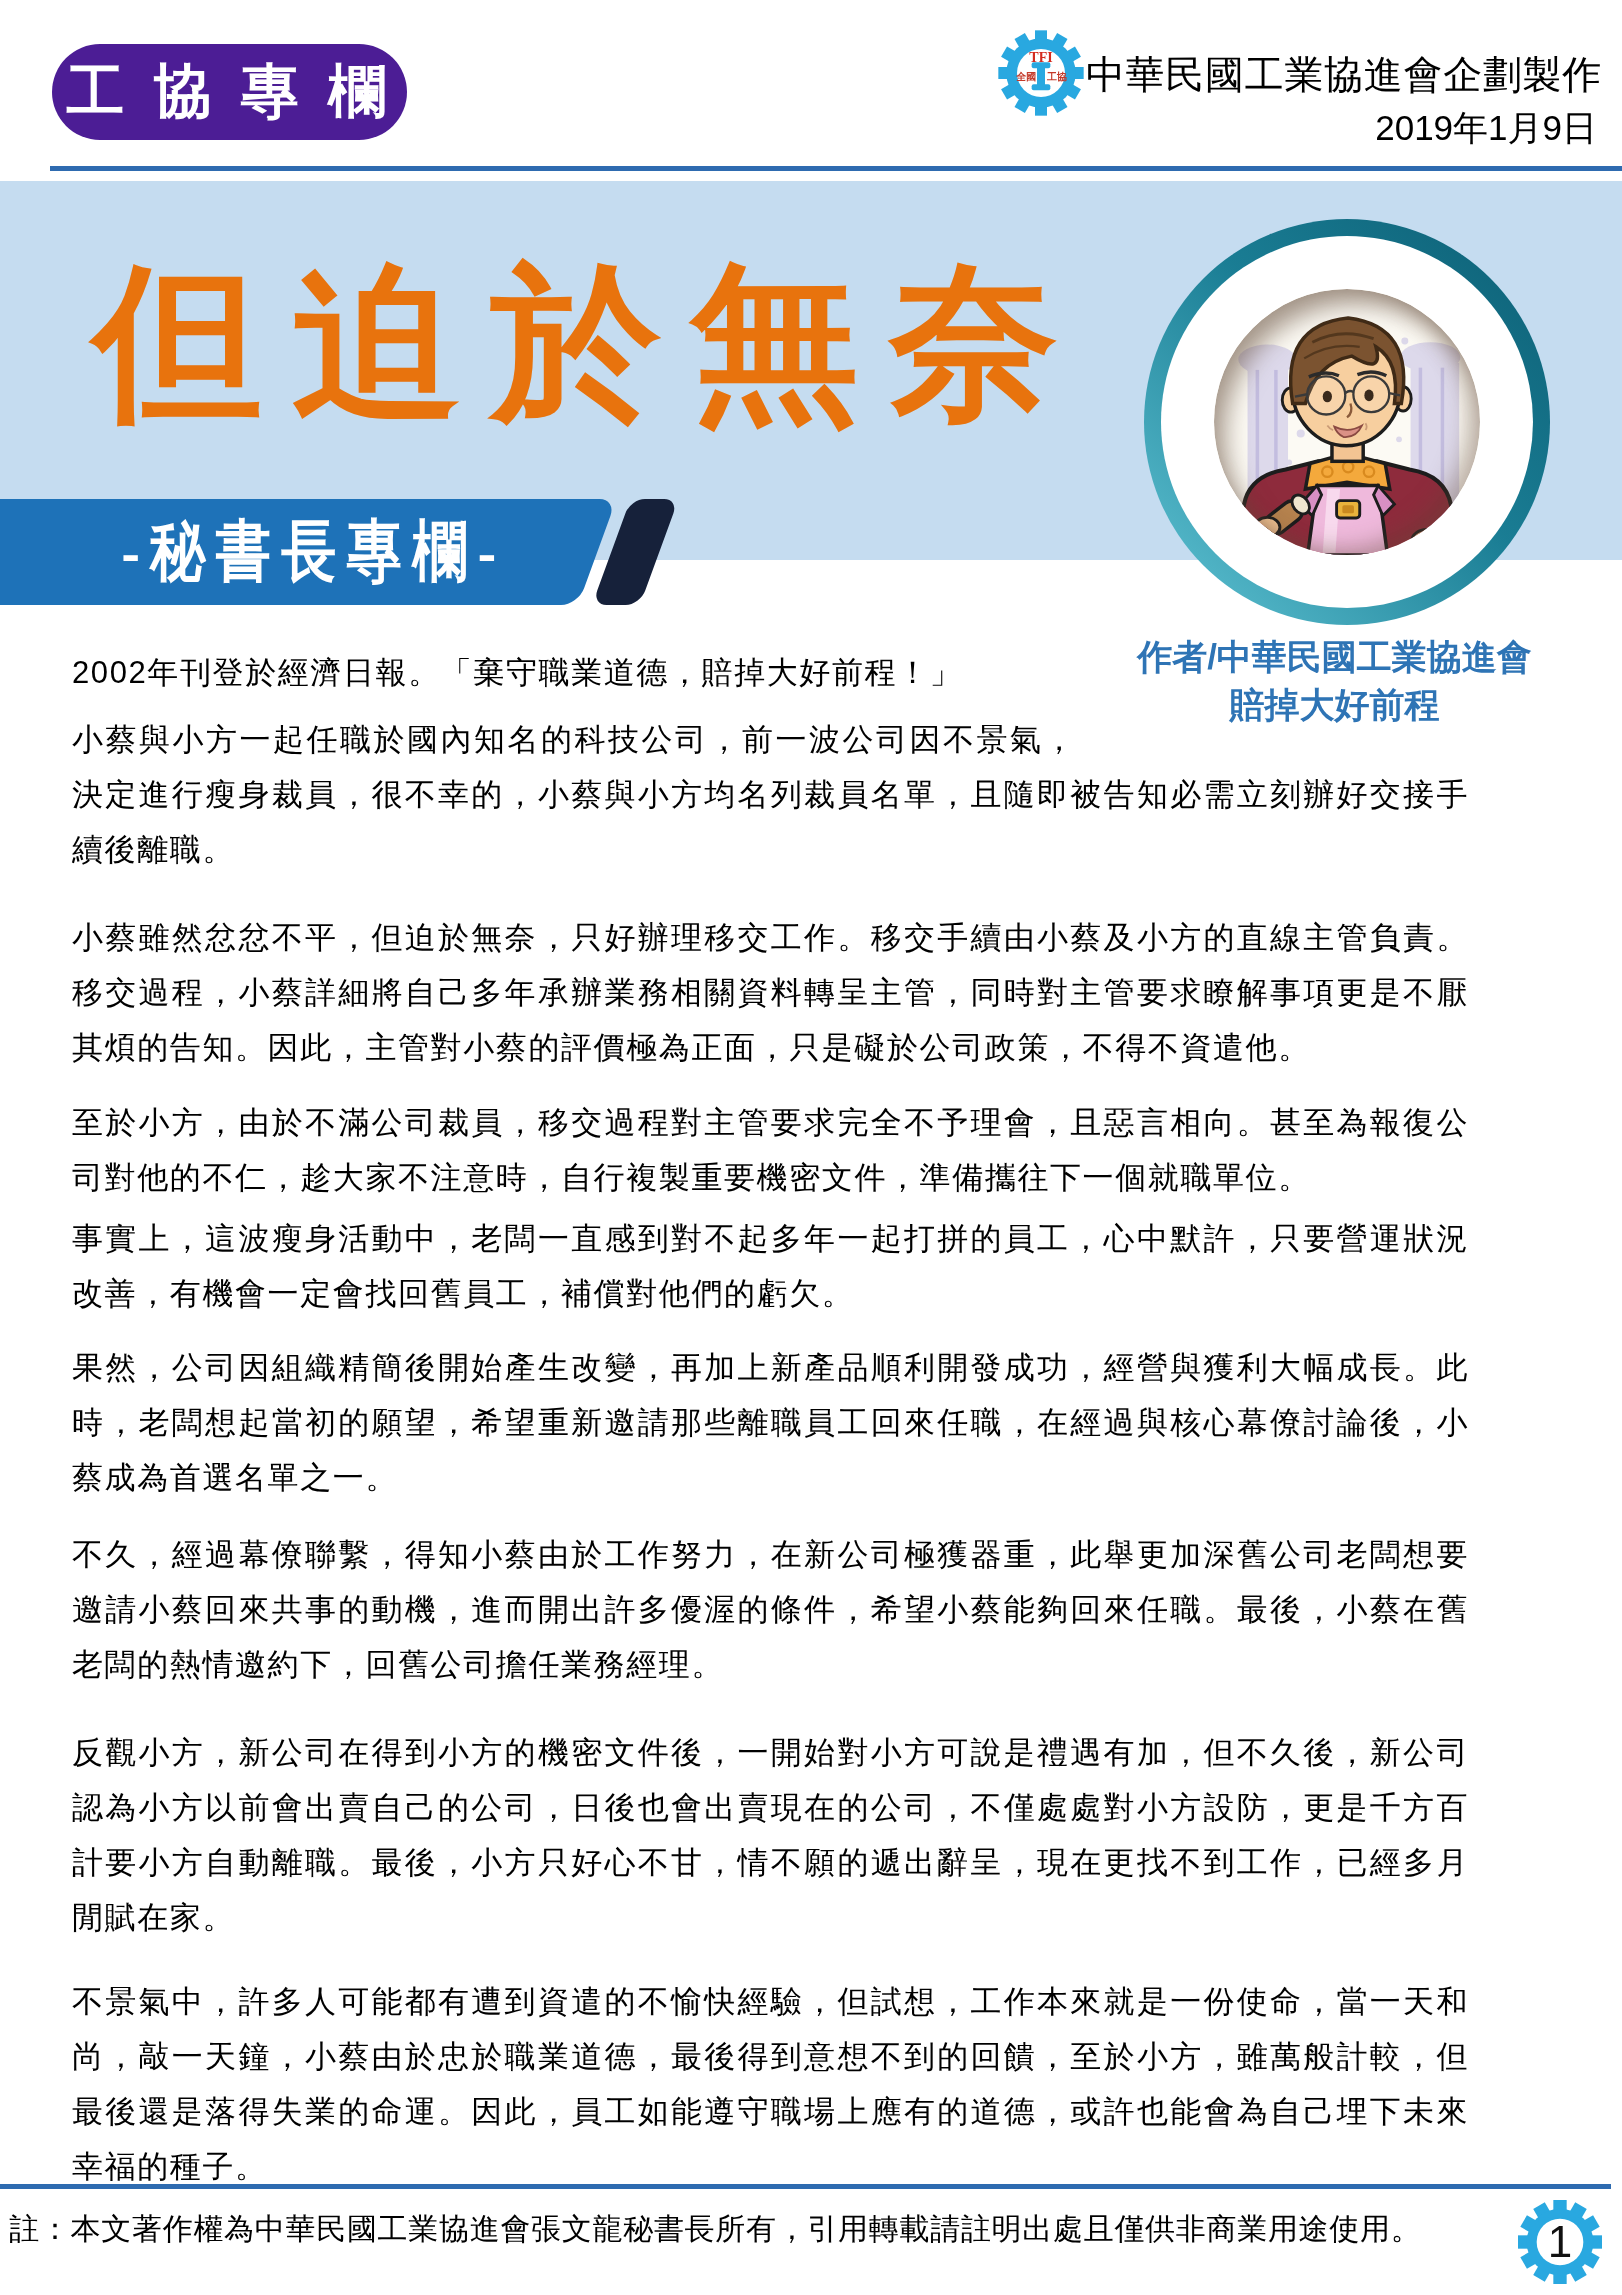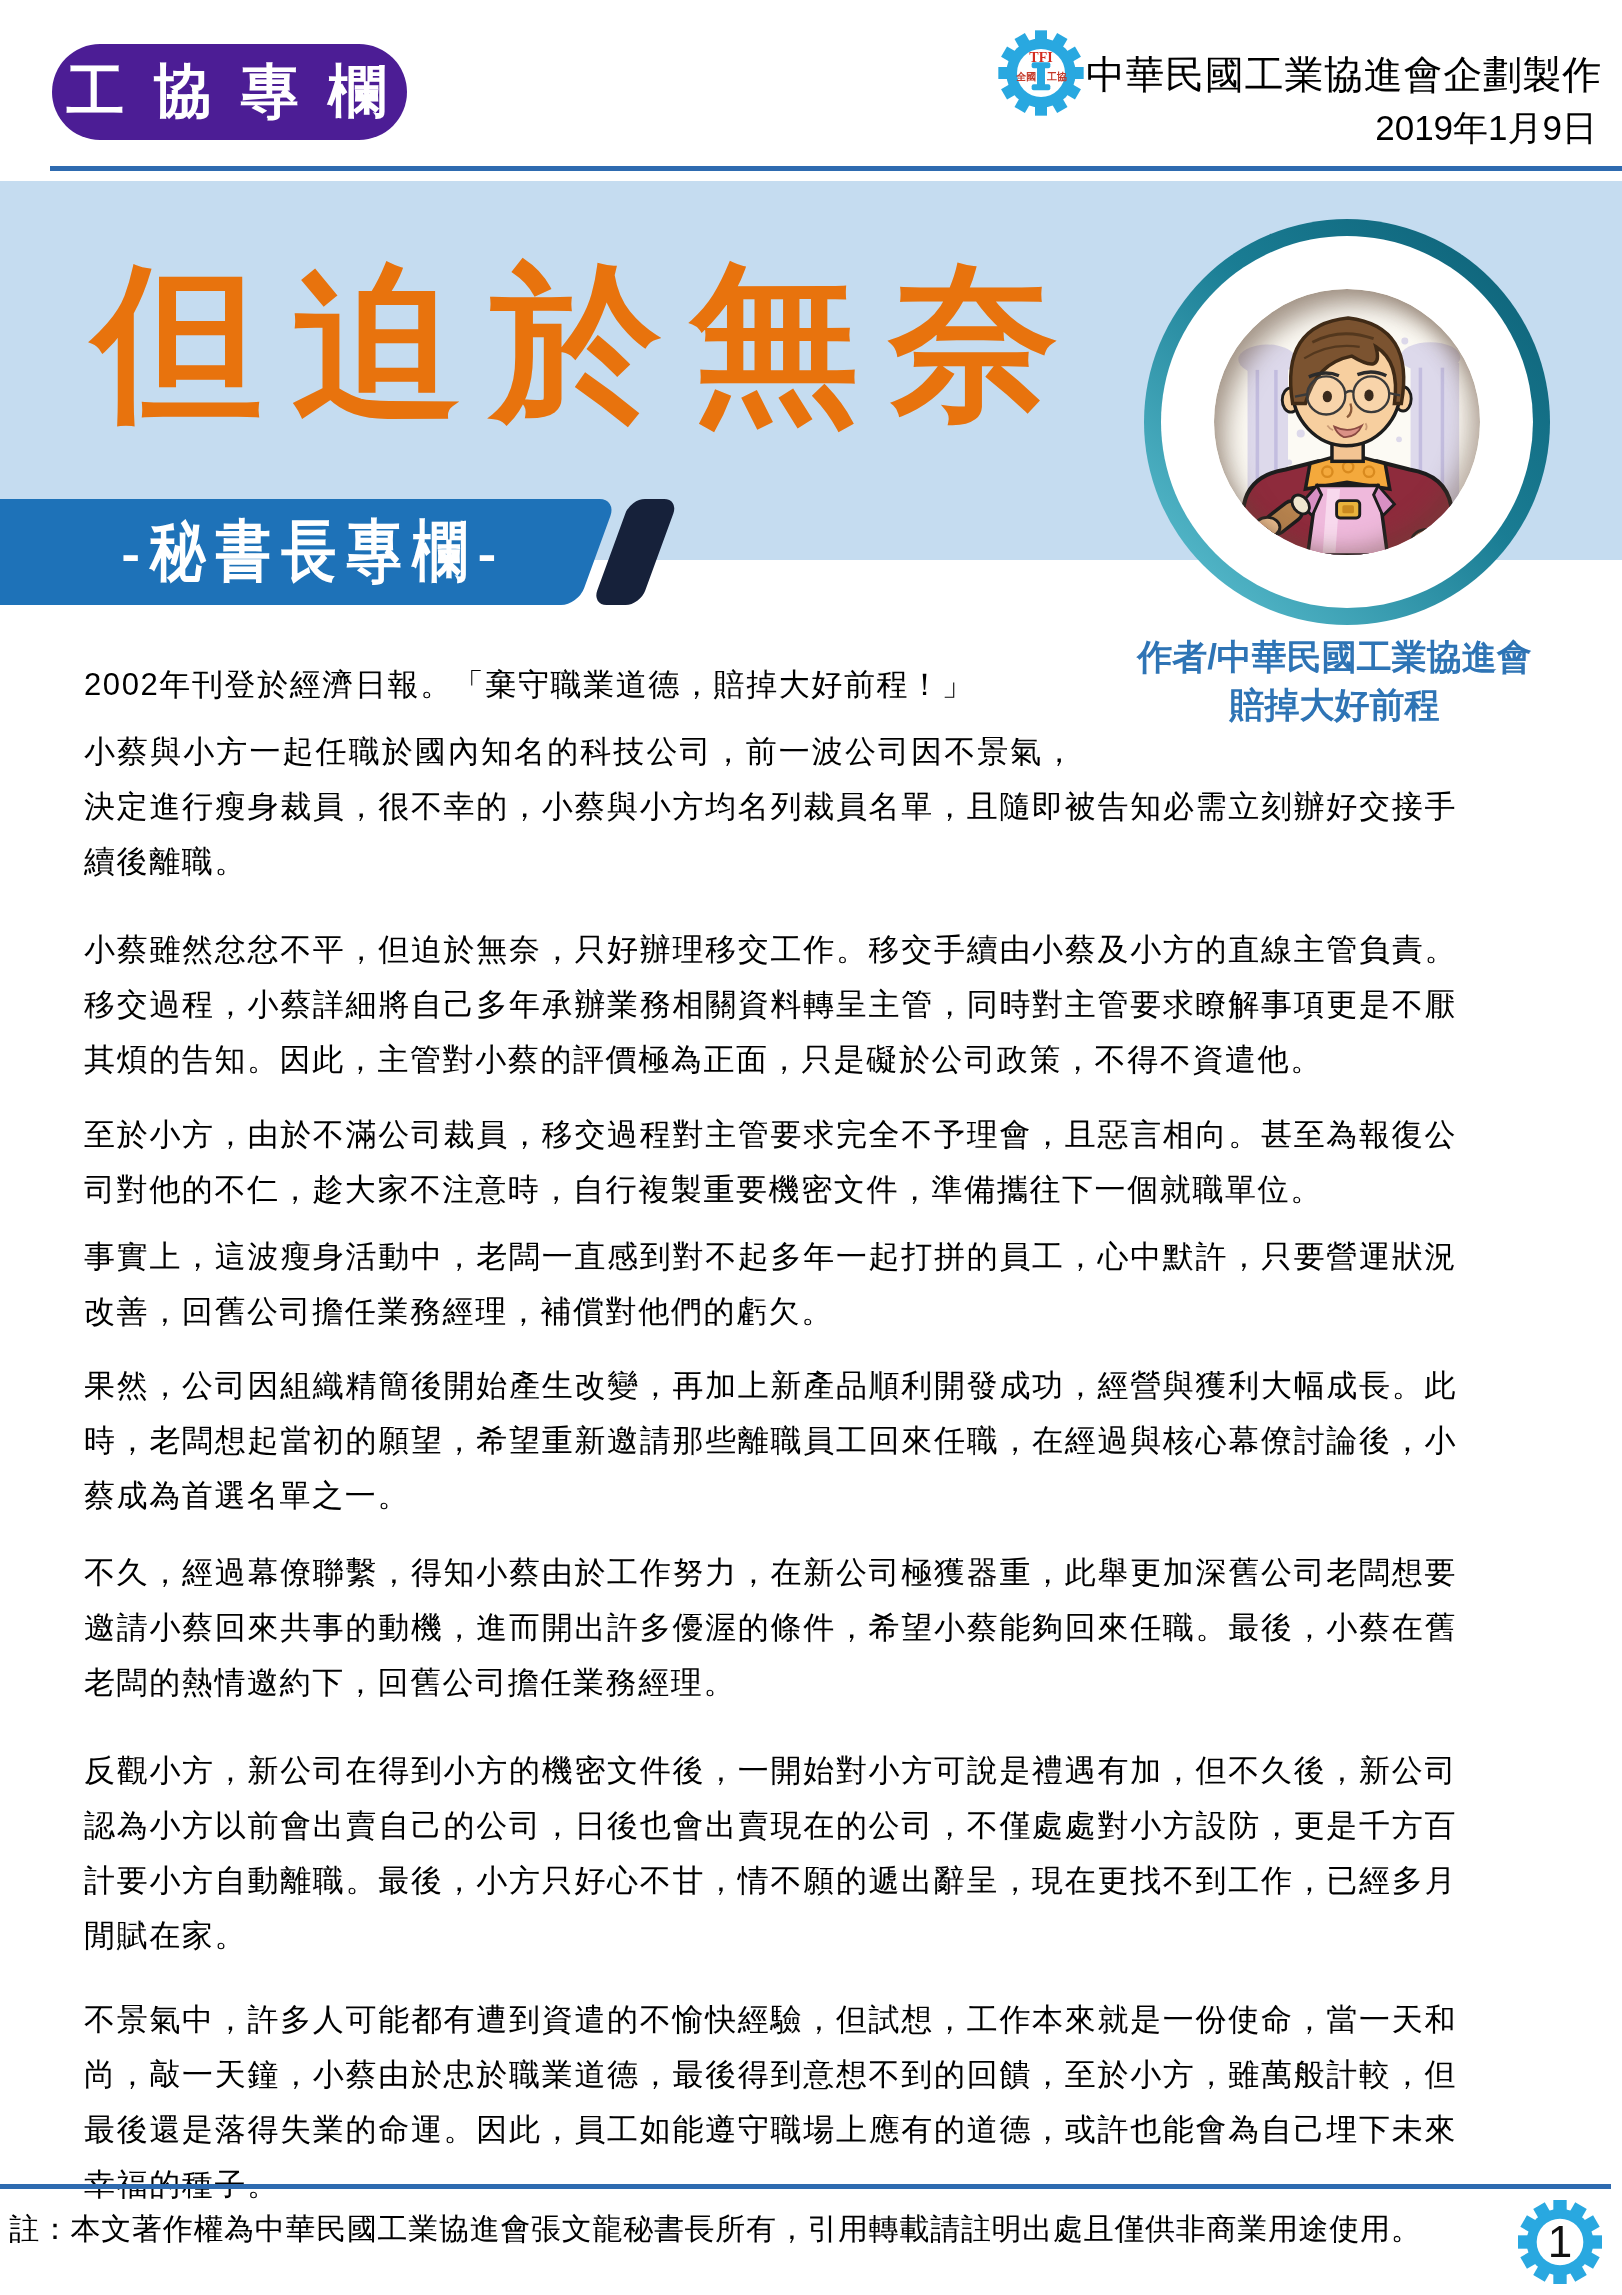--- a/index.html
+++ b/index.html
@@ -40,21 +40,21 @@
   .portrait-art::after{content:"";position:absolute;inset:0;border-radius:50%;
       box-shadow:inset 10.5px 14.4px 25px rgba(96,72,55,.55), inset -13px -6.5px 21px rgba(96,72,55,.35);}
 
   .author{position:absolute;left:1112px;top:633px;width:445px;text-align:center;color:#2E74B5;
           font-family:Liberation Sans, sans-serif;font-weight:600;}
   .author div{font-size:35px;line-height:48px;white-space:nowrap;}
 
   
   .article{position:absolute;left:72px;top:645px;width:1397px;color:#000;
            font-size:31px;line-height:55px;letter-spacing:1.6px;text-align:justify;}
-  .article p{margin:12px;}
+  .article p{margin:0;}
   .caption-spacer{float:right;width:393px;height:98px;}
   .mt18{margin-top:11.8px!important;} .mt51{margin-top:33px!important;font-family:Liberation Serif, serif;} .mt31{margin-top:20px!important;}
   .mt9{margin-top:5.9px!important;}  .mt29{margin-top:19px!important;} .mt34{margin-top:22px!important;}
   .mt50{margin-top:33px!important;} .mt44{margin-top:29px!important;}
 
   
   .footer-line{position:absolute;left:0;top:2184px;width:1611px;height:5.2px;background:#2E6BB0;}
   .footer-note{position:absolute;left:9.2px;top:2209px;font-size:30px;color:#000;
                letter-spacing:0.7px;white-space:nowrap;}
   .page-gear{position:absolute;left:1518px;top:2200px;width:84px;height:84px;}
@@ -207,21 +207,21 @@
     <div>作者/中華民國工業協進會</div>
     <div>賠掉大好前程</div>
   </div>
 
   <div class="article">
     <div class="caption-spacer"></div>
     <p>2002年刊登於經濟日報。「棄守職業道德，賠掉大好前程！」</p>
     <p class="mt18">小蔡與小方一起任職於國內知名的科技公司，前一波公司因不景氣，決定進行瘦身裁員，很不幸的，小蔡與小方均名列裁員名單，且隨即被告知必需立刻辦好交接手續後離職。</p>
     <p class="mt51">小蔡雖然忿忿不平，但迫於無奈，只好辦理移交工作。移交手續由小蔡及小方的直線主管負責。移交過程，小蔡詳細將自己多年承辦業務相關資料轉呈主管，同時對主管要求瞭解事項更是不厭其煩的告知。因此，主管對小蔡的評價極為正面，只是礙於公司政策，不得不資遣他。</p>
     <p class="mt31">至於小方，由於不滿公司裁員，移交過程對主管要求完全不予理會，且惡言相向。甚至為報復公司對他的不仁，趁大家不注意時，自行複製重要機密文件，準備攜往下一個就職單位。</p>
-    <p class="mt9">事實上，這波瘦身活動中，老闆一直感到對不起多年一起打拼的員工，心中默許，只要營運狀況改善，回舊公司擔任業務經理，補償對他們的虧欠。</p>
+    <p class="mt9">事實上，這波瘦身活動中，老闆一直感到對不起多年一起打拼的員工，心中默許，只要營運狀況改善，有機會一定會找回舊員工，補償對他們的虧欠。</p>
     <p class="mt29">果然，公司因組織精簡後開始產生改變，再加上新產品順利開發成功，經營與獲利大幅成長。此時，老闆想起當初的願望，希望重新邀請那些離職員工回來任職，在經過與核心幕僚討論後，小蔡成為首選名單之一。</p>
     <p class="mt34">不久，經過幕僚聯繫，得知小蔡由於工作努力，在新公司極獲器重，此舉更加深舊公司老闆想要邀請小蔡回來共事的動機，進而開出許多優渥的條件，希望小蔡能夠回來任職。最後，小蔡在舊老闆的熱情邀約下，回舊公司擔任業務經理。</p>
     <p class="mt50">反觀小方，新公司在得到小方的機密文件後，一開始對小方可說是禮遇有加，但不久後，新公司認為小方以前會出賣自己的公司，日後也會出賣現在的公司，不僅處處對小方設防，更是千方百計要小方自動離職。最後，小方只好心不甘，情不願的遞出辭呈，現在更找不到工作，已經多月閒賦在家。</p>
     <p class="mt44">不景氣中，許多人可能都有遭到資遣的不愉快經驗，但試想，工作本來就是一份使命，當一天和尚，敲一天鐘，小蔡由於忠於職業道德，最後得到意想不到的回饋，至於小方，雖萬般計較，但最後還是落得失業的命運。因此，員工如能遵守職場上應有的道德，或許也能會為自己埋下未來幸福的種子。</p>
   </div>
 
   <div class="footer-line"></div>
   <div class="footer-note">註：本文著作權為中華民國工業協進會張文龍秘書長所有，引用轉載請註明出處且僅供非商業用途使用。</div>
 
   <svg class="page-gear" viewBox="0 0 126 126">

